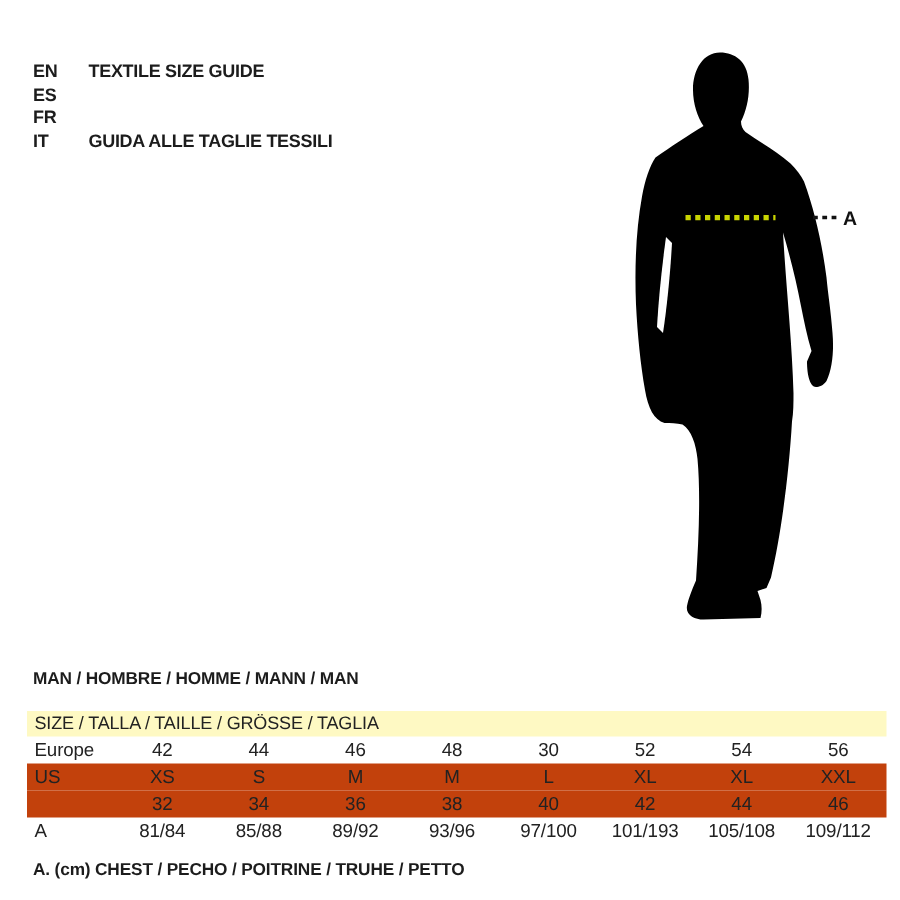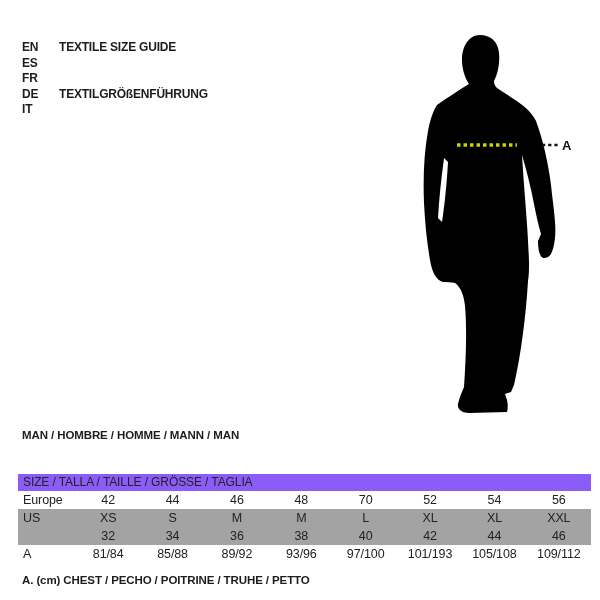--- a/index.html
+++ b/index.html
@@ -13,27 +13,27 @@
     font-size:12px;font-weight:bold;letter-spacing:-0.2px;}
   .lang-code{width:37px;}
   
   .categories{position:absolute;left:22px;top:109px;}
   .category-line{height:19px;line-height:19px;font-size:13px;font-weight:bold;letter-spacing:-0.2px;}
   
   .figure{position:absolute;left:395px;top:0;width:200px;height:400px;}
   .figure svg{display:block;width:200px;height:400px;}
   .measure-a{font-family:"Liberation Sans",sans-serif;font-size:13px;font-weight:600;fill:#111;}
   
-  .section-title{position:absolute;left:22px;top:401px;font-size:11.5px;font-weight:bold;letter-spacing:-0.1px;}
+  .section-title{position:absolute;left:22px;top:419px;font-size:11.5px;font-weight:bold;letter-spacing:-0.1px;}
   
   .size-table{position:absolute;left:18px;top:446px;width:573px;font-size:12.5px;letter-spacing:-0.1px;}
-  .size-table .thead{height:17px;line-height:17px;background:#8b5cf6;color:#222;
+  .size-table .thead{height:17px;line-height:17px;background:#fef9c3;color:#222;
     padding-left:5px;font-size:12px;box-sizing:border-box;}
   .trow{display:flex;height:18px;line-height:18px;color:#222;}
-  .trow.shaded{background:#a3a3a3;}
+  .trow.shaded{background:#c2410c;}
   .tlabel{width:58px;padding-left:5px;box-sizing:border-box;text-align:left;}
   .tcell{flex:1;text-align:center;}
   
   .footnote{position:absolute;left:22px;top:546px;font-size:11.5px;font-weight:bold;letter-spacing:-0.1px;}
 </style>
 </head>
 <body>
 
 <div class="canvas">
 
@@ -42,25 +42,22 @@
       <span class="lang-code">EN</span>
       <span class="lang-text">TEXTILE SIZE GUIDE</span>
     </div>
     <div class="lang-row">
       <span class="lang-code">ES</span>
     </div>
     <div class="lang-row">
       <span class="lang-code">FR</span>
     </div>
     <div class="lang-row">
-      <span class="lang-code">DE</span>
-      <span class="lang-text">TEXTILGRÖßENFÜHRUNG</span>
-    </div>
-    <div class="lang-row">
       <span class="lang-code">IT</span>
+      <span class="lang-text">GUIDA ALLE TAGLIE TESSILI</span>
     </div>
   </div>
 
 
   <div class="figure">
     <svg viewBox="0 0 200 400" xmlns="http://www.w3.org/2000/svg">
       <path fill="#000000" d="
         M 85 7
         C 95 7 103 13 104 25
         C 105 35 103 45 99 53
@@ -107,21 +104,21 @@
 
   <div class="size-table">
     <div class="thead">SIZE / TALLA / TAILLE / GRÖSSE / TAGLIA</div>
 
     <div class="trow">
       <span class="tlabel">Europe</span>
       <span class="tcell">42</span>
       <span class="tcell">44</span>
       <span class="tcell">46</span>
       <span class="tcell">48</span>
-      <span class="tcell">70</span>
+      <span class="tcell">30</span>
       <span class="tcell">52</span>
       <span class="tcell">54</span>
       <span class="tcell">56</span>
     </div>
 
     <div class="trow shaded">
       <span class="tlabel">US</span>
       <span class="tcell">XS</span>
       <span class="tcell">S</span>
       <span class="tcell">M</span>

